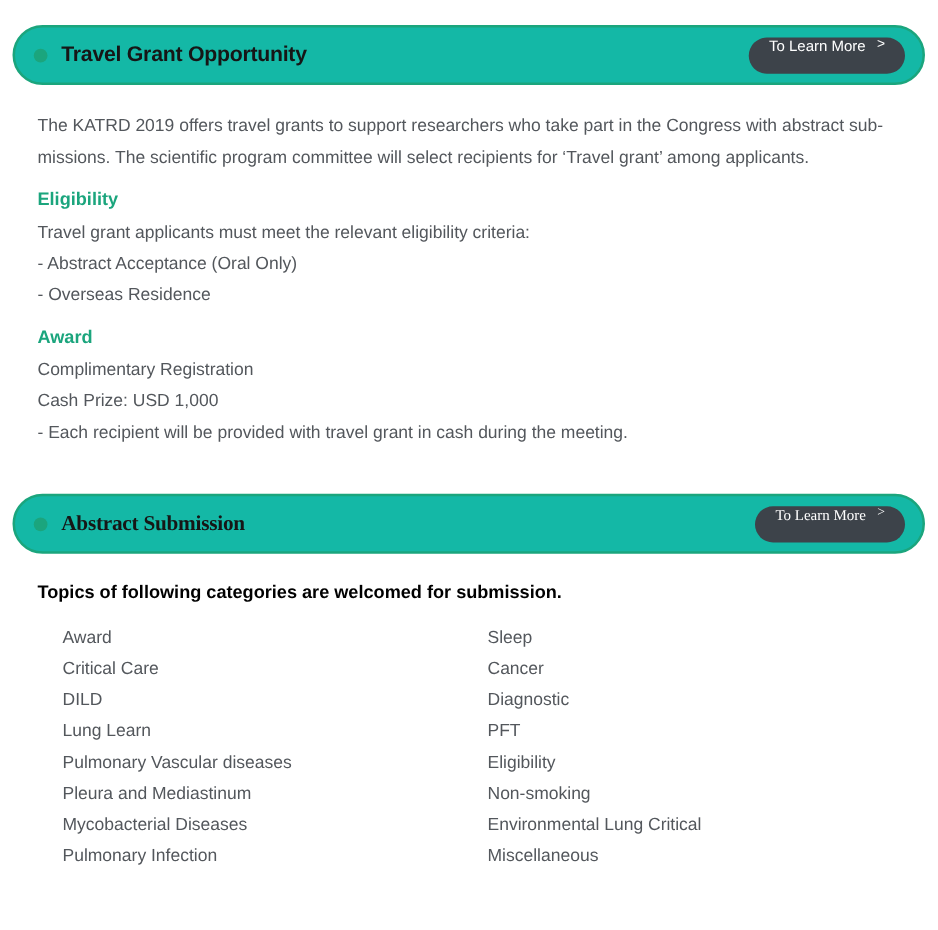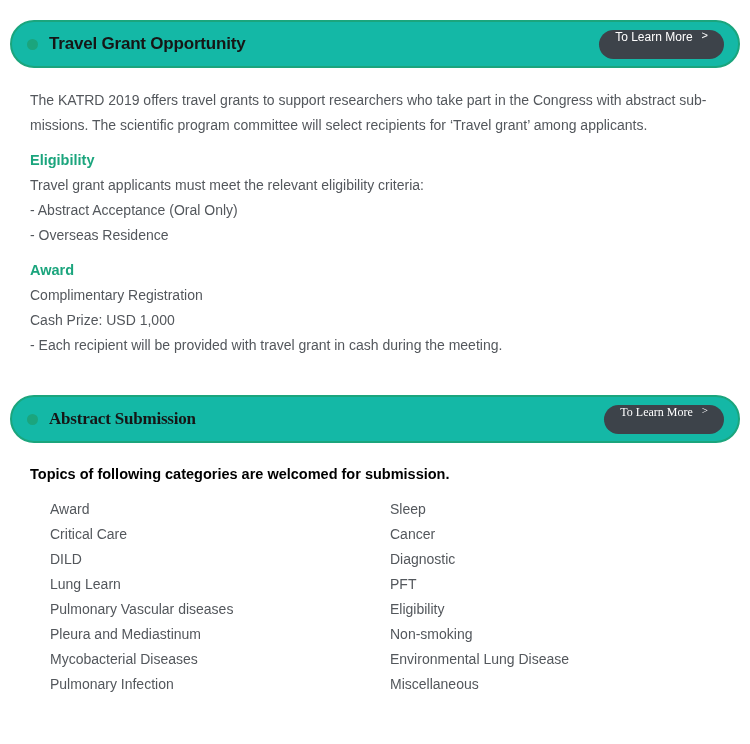--- a/index.html
+++ b/index.html
@@ -119,19 +119,19 @@
         <div class="topic-item">Mycobacterial Diseases</div>
         <div class="topic-item">Pulmonary Infection</div>
       </div>
       <div class="topic-col">
         <div class="topic-item">Sleep</div>
         <div class="topic-item">Cancer</div>
         <div class="topic-item">Diagnostic</div>
         <div class="topic-item">PFT</div>
         <div class="topic-item">Eligibility</div>
         <div class="topic-item">Non-smoking</div>
-        <div class="topic-item">Environmental Lung Disease</div>
+        <div class="topic-item">Environmental Lung Critical</div>
         <div class="topic-item">Miscellaneous</div>
       </div>
     </div>
   </div>
 
 </div>
 
 </body></html>

